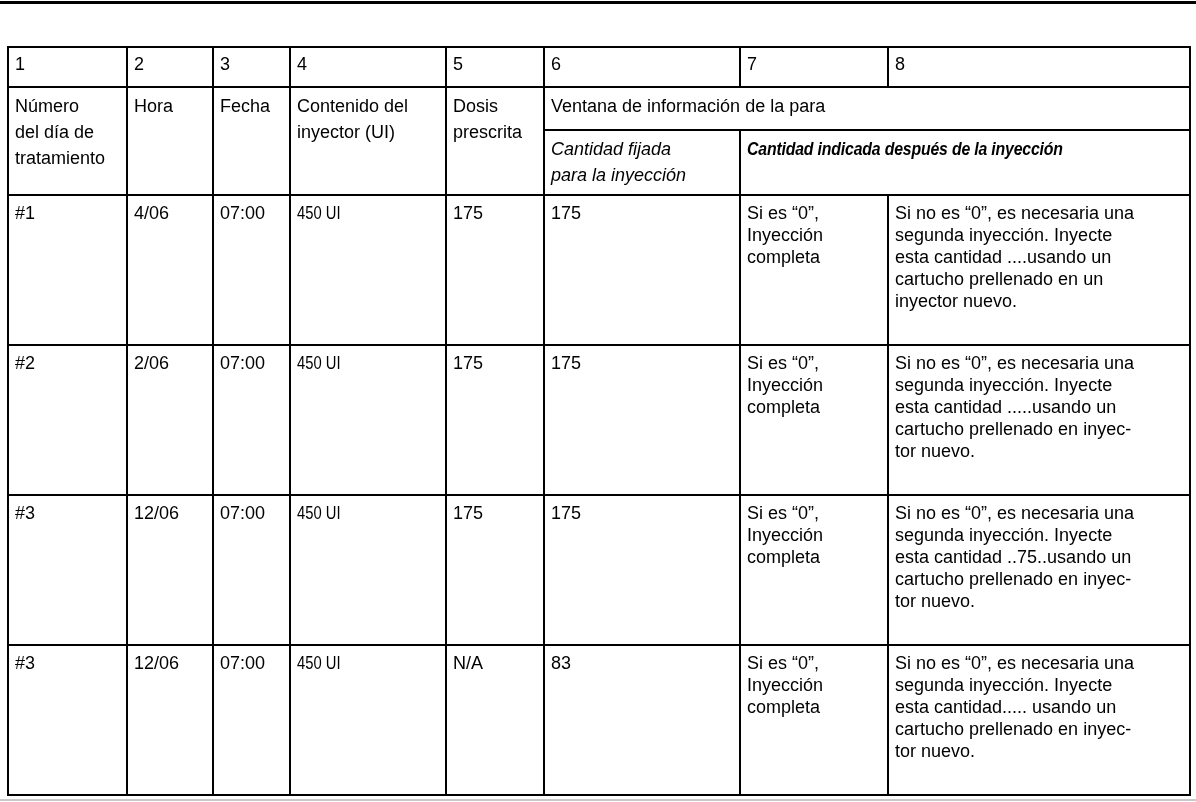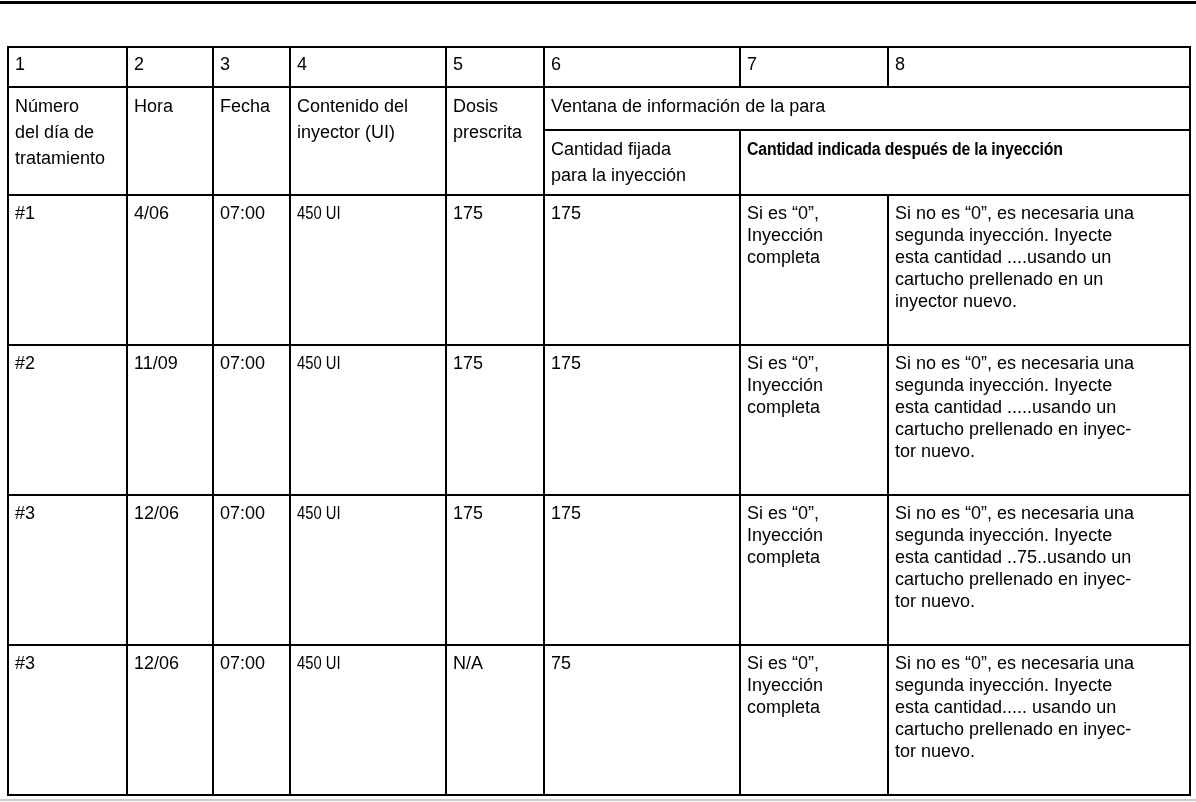--- a/index.html
+++ b/index.html
@@ -54,21 +54,21 @@
     padding: 4px 6px;
     font-size: 18px;
     line-height: 22px;
     white-space: pre-line;
     overflow: hidden;
     color: #000000;
   }
   tr.r-num { height: 40px; }
   tr.r-num td { line-height: 20px; padding-top: 6px; }
   tr.r-head1 { height: 43px; }
-  tr.r-head2 { height: 65px; }
+  tr.r-head2 { height: 65px; font-style: italic; }
   tr.r-head1 td, tr.r-head2 td { line-height: 26px; padding-top: 5px; }
   tr.r-data { height: 150px; }
   tr.r-data td { padding-top: 6px; }
   .cond {
     display: inline-block;
     transform: scaleX(0.82);
     transform-origin: 0 0;
     white-space: pre;
   }
   .bcond {
@@ -141,21 +141,21 @@
 completa</td>
       <td>Si no es “0”, es necesaria una
 segunda inyección. Inyecte
 esta cantidad ....usando un
 cartucho prellenado en un
 inyector nuevo.</td>
     </tr>
 
     <tr class="r-data">
       <td>#2</td>
-      <td>11/09</td>
+      <td>2/06</td>
       <td>07:00</td>
       <td><span class="cond">450 UI</span></td>
       <td>175</td>
       <td>175</td>
       <td>Si es “0”,
 Inyección
 completa</td>
       <td>Si no es “0”, es necesaria una
 segunda inyección. Inyecte
 esta cantidad .....usando un
@@ -179,21 +179,21 @@
 cartucho prellenado en inyec-
 tor nuevo.</td>
     </tr>
 
     <tr class="r-data">
       <td>#3</td>
       <td>12/06</td>
       <td>07:00</td>
       <td><span class="cond">450 UI</span></td>
       <td>N/A</td>
-      <td>75</td>
+      <td>83</td>
       <td>Si es “0”,
 Inyección
 completa</td>
       <td>Si no es “0”, es necesaria una
 segunda inyección. Inyecte
 esta cantidad..... usando un
 cartucho prellenado en inyec-
 tor nuevo.</td>
     </tr>
   </tbody>

